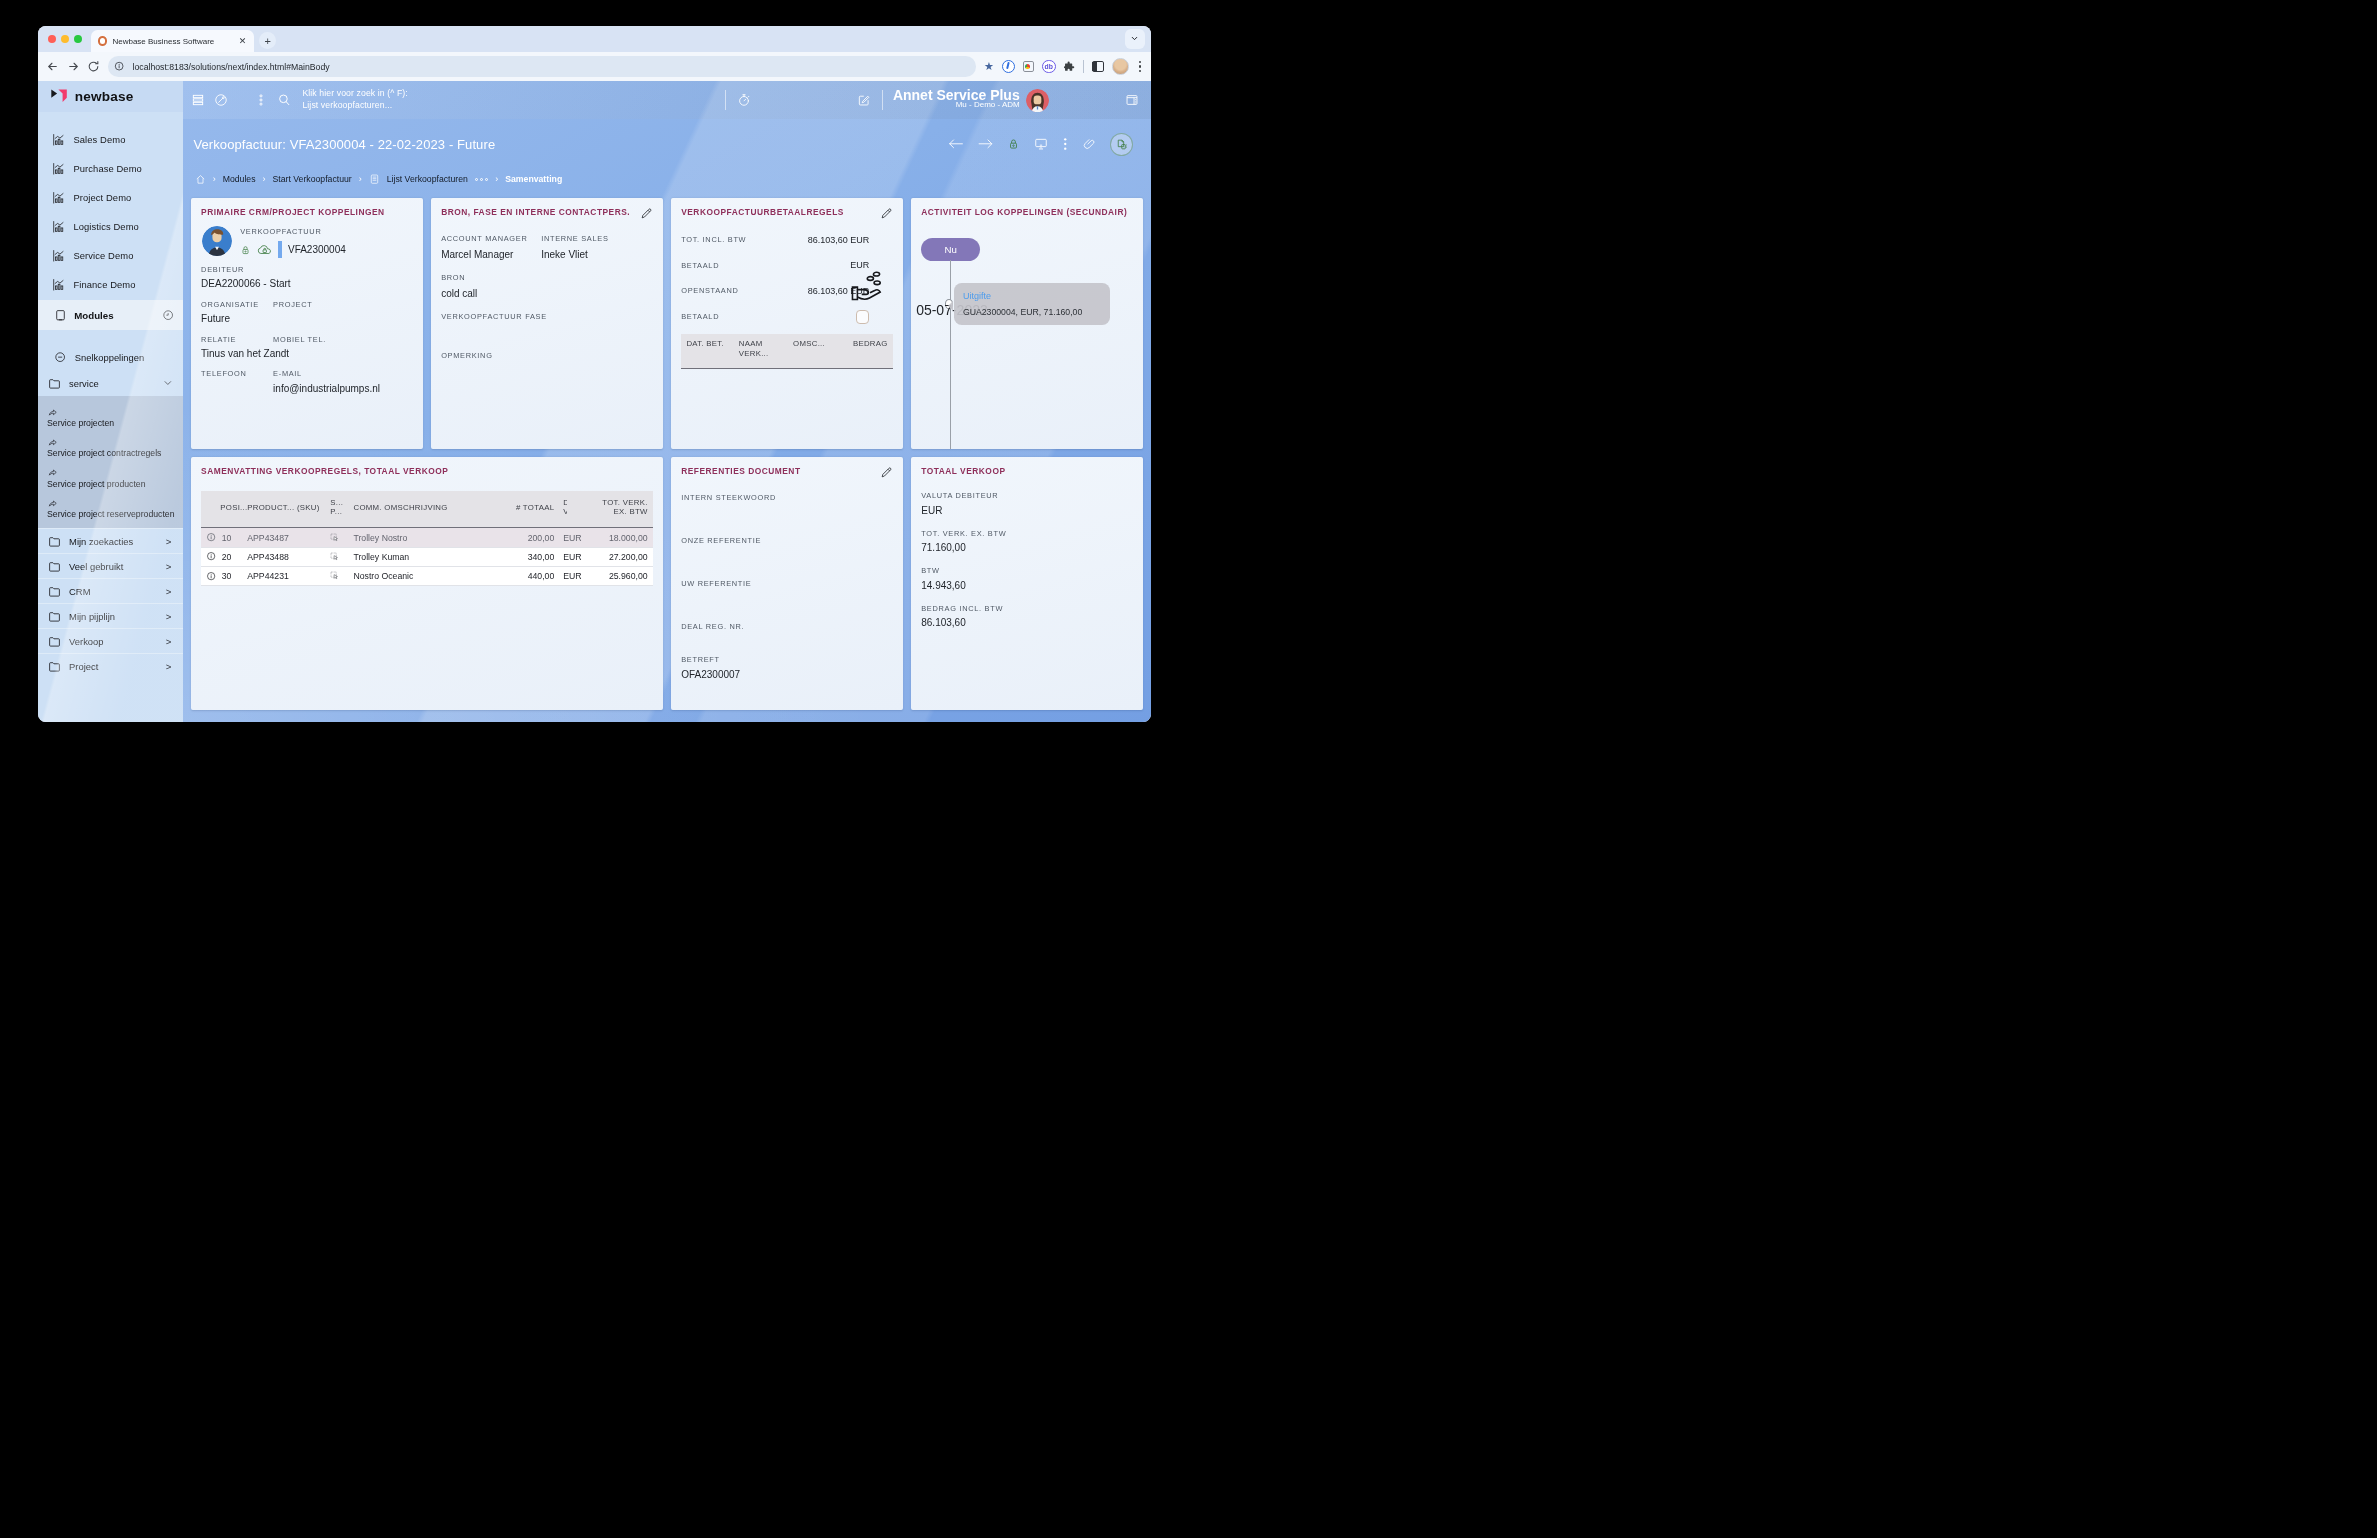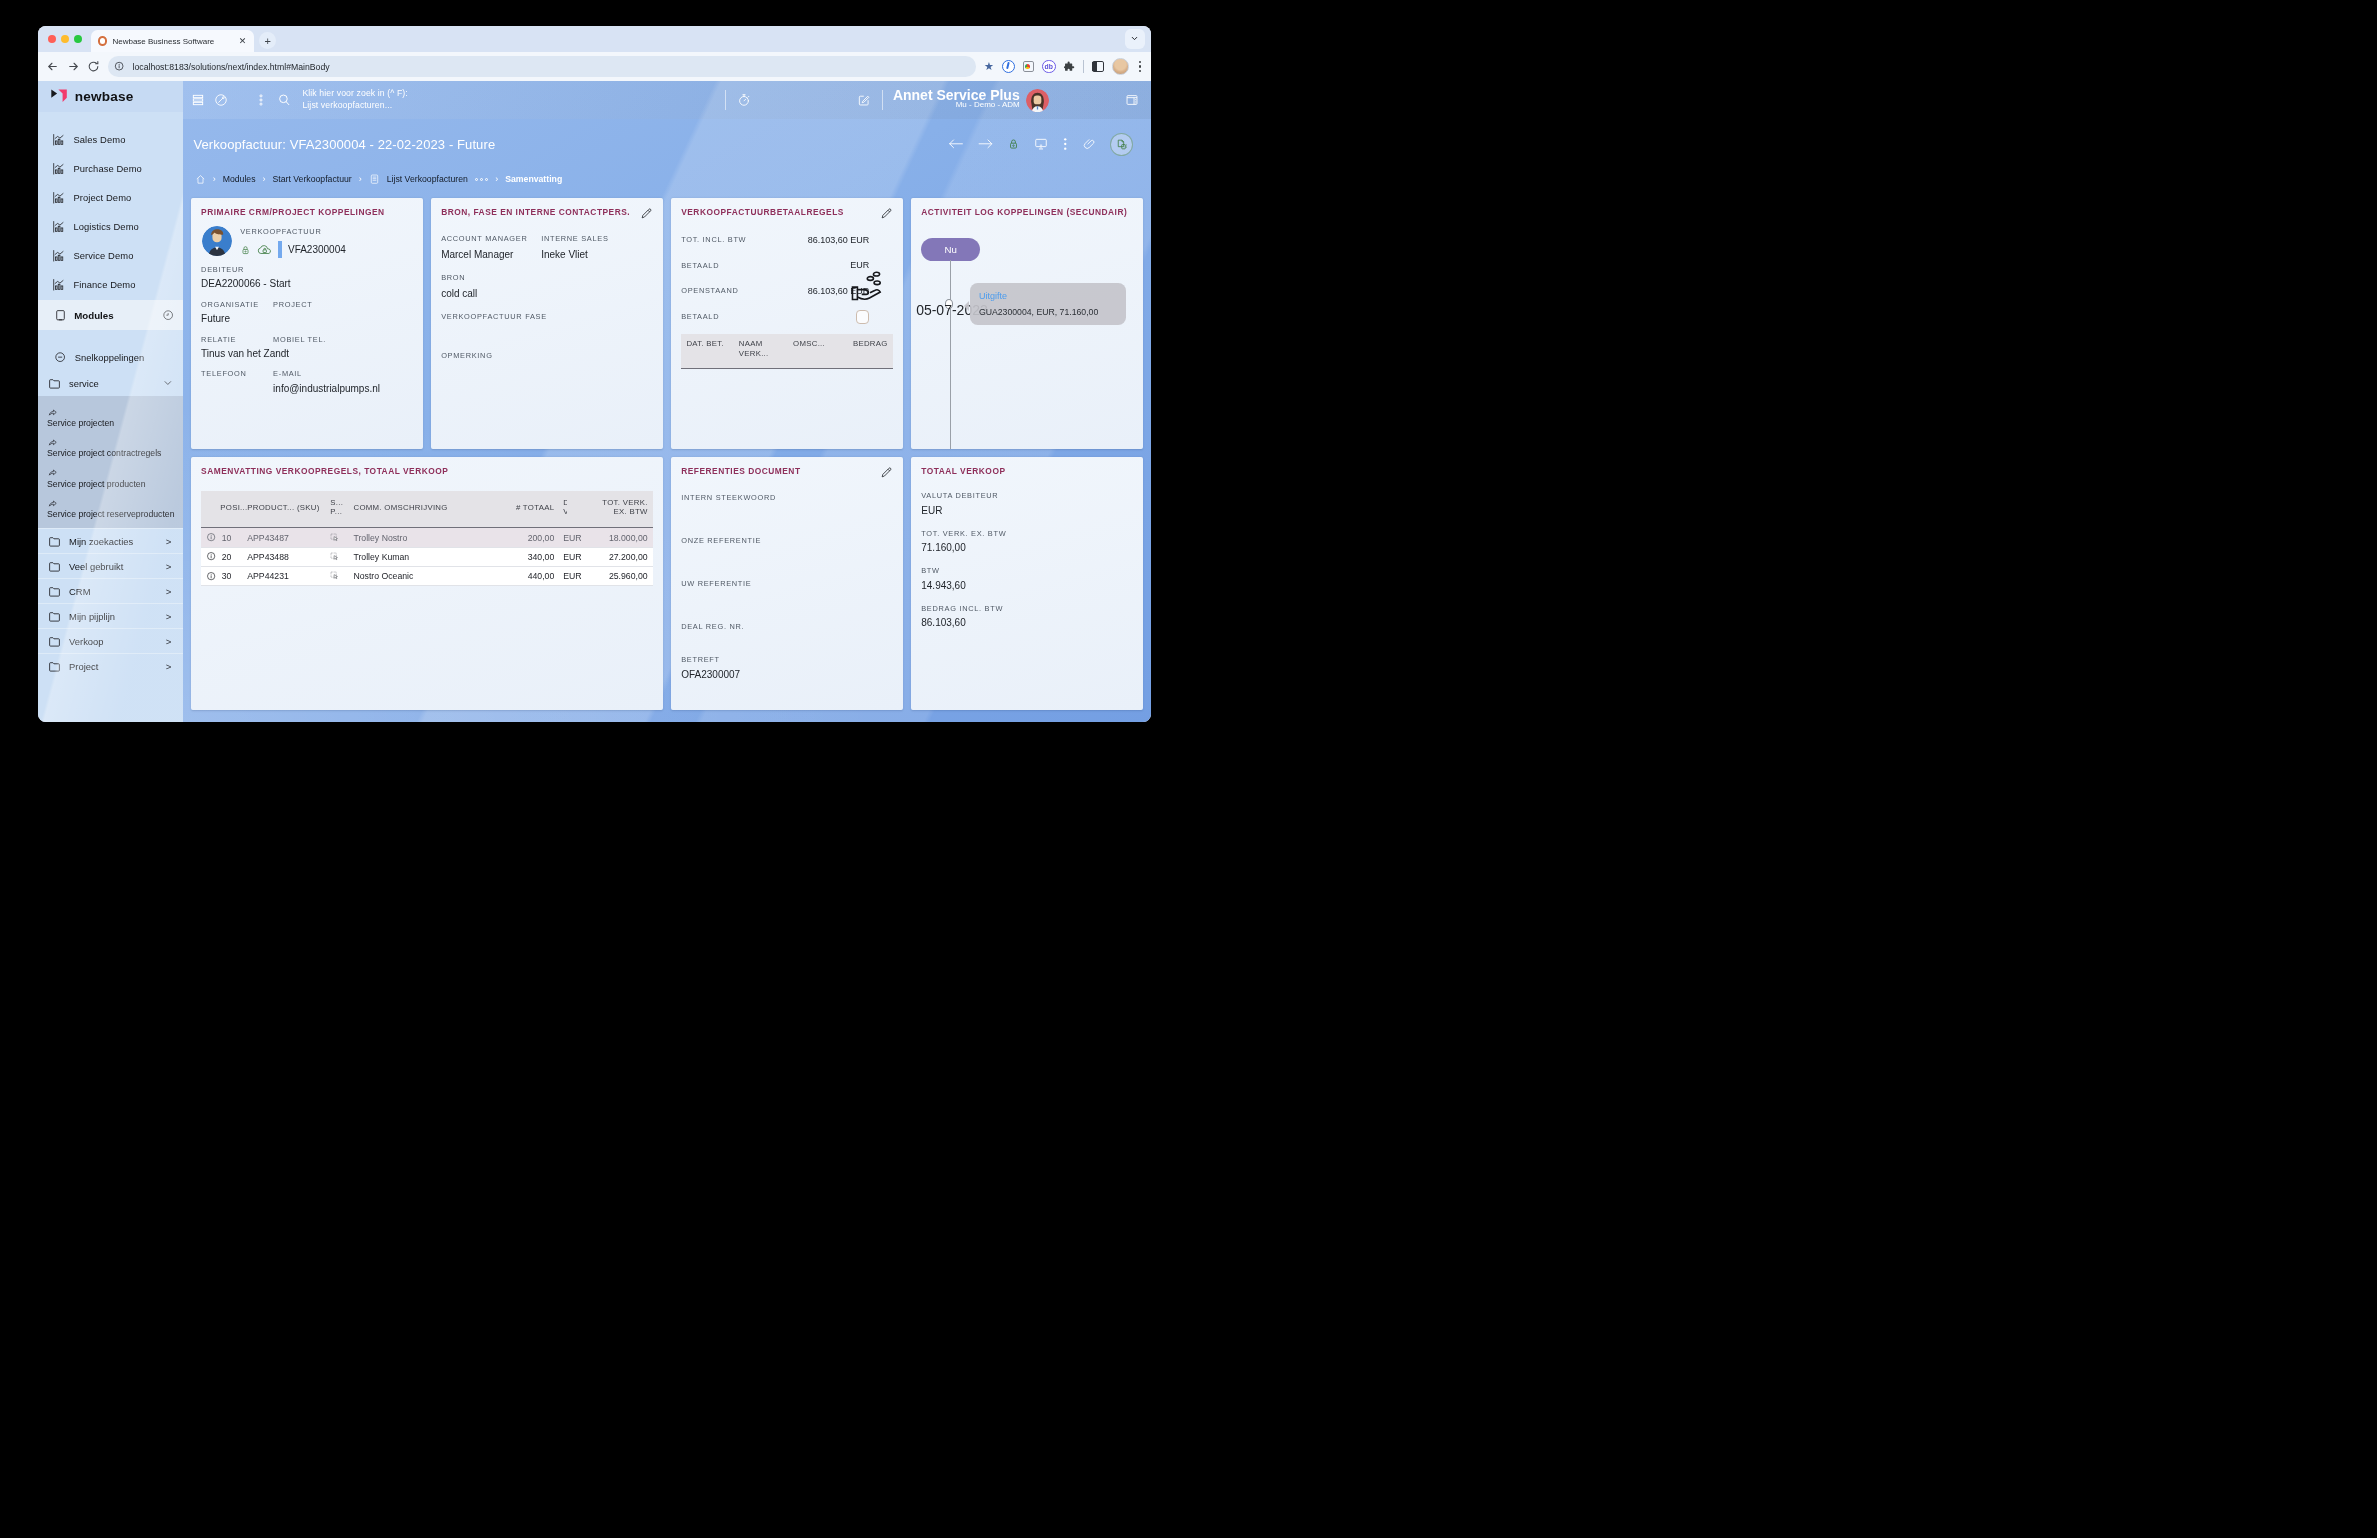--- a/index.html
+++ b/index.html
@@ -115,21 +115,21 @@
   .chkbox { width:13px; height:14px; border:1.3px solid #cdbcae; border-radius:3.9px; background:#fbfcfe; }
   .mini-tbl { margin-top:10.3px; background:#e4e3e7; border-bottom:1.3px solid #70707a; display:flex; padding:5.2px 5.2px 9px 5.2px; }
   .mini-th { font-size:7.8px; color:#3c3f46; letter-spacing:0.3px; line-height:9.7px; }
   .mini-th:nth-child(1){width:26%;} .mini-th:nth-child(2){width:27%;} .mini-th:nth-child(3){width:25%;} .mini-th:nth-child(4){width:22%; text-align:right;}
 
   
   .nu-pill { position:absolute; left:10.3px; top:40px; width:59px; height:23px; background:#8377b8; border-radius:11.6px; color:#fff; font-size:9.7px; display:flex; align-items:center; justify-content:center; }
   .tl-line { position:absolute; left:39px; top:62px; bottom:0; width:1px; background:#9aa0a8; }
   .tl-node { position:absolute; left:34px; top:101px; width:8.4px; height:9.7px; border:1.6px solid #8d939b; border-radius:50%; background:#fff; }
   .tl-date { position:absolute; left:5.2px; top:104px; font-size:14px; color:#23262b; }
-  .bubble { position:absolute; left:59px; top:85px; width:156px; border-radius:7.8px; background:rgba(196,196,203,.92); padding:7.8px 9px; }
+  .bubble { position:absolute; left:43px; top:85px; width:156px; border-radius:7.8px; background:rgba(196,196,203,.92); padding:7.8px 9px; }
   .bubble::before { content:""; position:absolute; left:-5.8px; top:18px; border:5.8px solid transparent; border-right-color:rgba(196,196,203,.92); border-left:0; }
   .bub-link { color:#4c9ced; font-size:9px; }
   .bub-txt { margin-top:6.5px; color:#2c3036; font-size:8.7px; }
 
   
   .tbl { margin-top:15.5px; }
   .t-head, .t-row { display:grid; grid-template-columns:41px 83px 18px 141px 65px 36px 1fr; align-items:center; }
   .t-head { background:#e4e3e7; border-bottom:1.3px solid #70707a; padding:6.5px 5.2px 10.3px 5.2px; }
   .th { font-size:7.8px; color:#3c3f46; letter-spacing:0.3px; line-height:9.7px; overflow:hidden; }
   .th.rt, .td.rt { text-align:right; }

